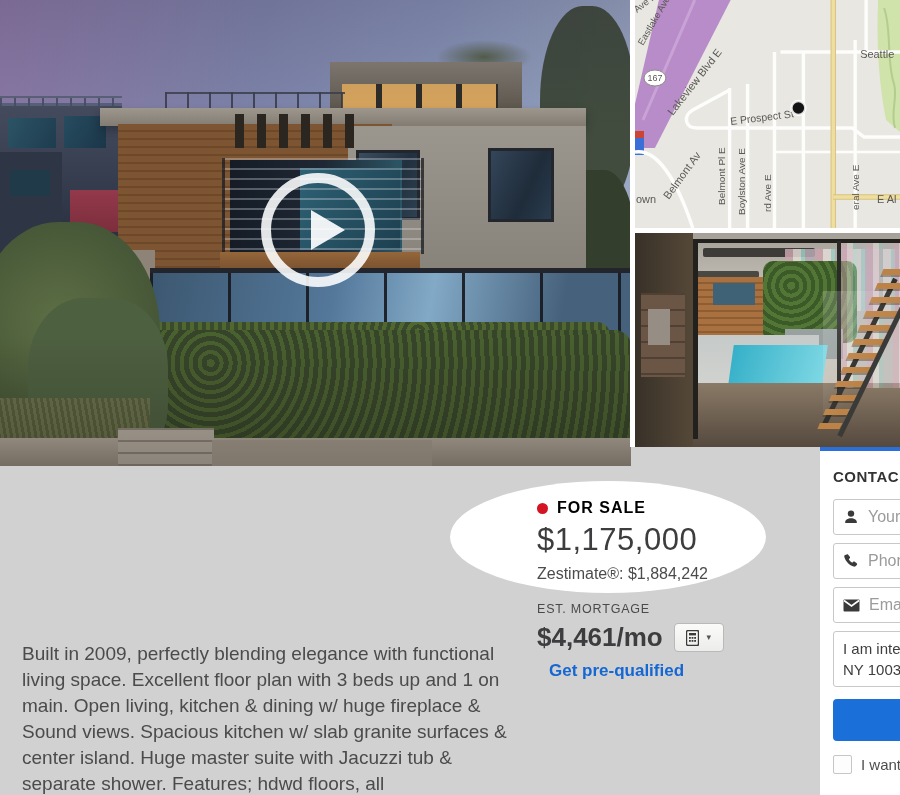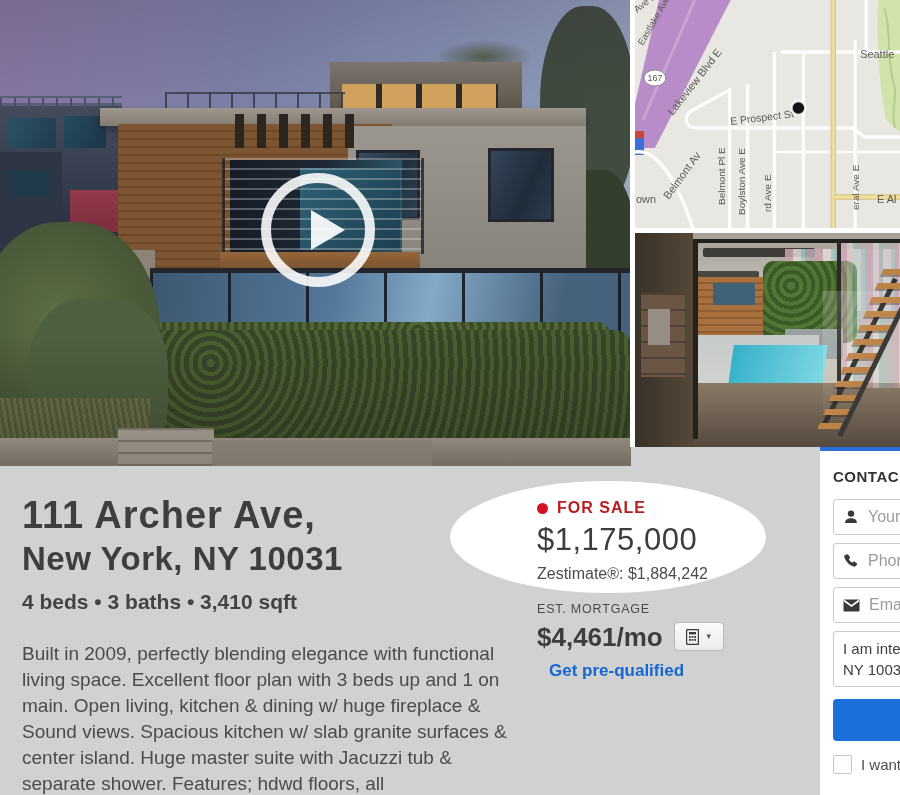--- a/index.html
+++ b/index.html
@@ -111,28 +111,28 @@
   .ip-str1{left:141px;top:118px;width:166px;height:5px;background:#30302e;transform:rotate(-64deg);}
   .ip-str2{left:158px;top:126px;width:166px;height:5px;background:#3a3a38;transform:rotate(-64deg);}
   .ip-sheen{left:188px;top:58px;width:77px;height:126px;
     background:linear-gradient(120deg,rgba(255,255,255,.20),rgba(255,255,255,0) 60%);}
 
   
   .ellipse{left:450px;top:481px;width:316px;height:112px;border-radius:50%;background:#fff;z-index:2;}
   .price-block{left:537px;top:499px;z-index:3;}
   .status-row{display:flex;align-items:center;gap:9px;}
   .dot{width:11px;height:11px;border-radius:50%;background:#d41323;}
-  .status-label{font-size:16px;font-weight:bold;letter-spacing:1px;color:#b91c1c;}
+  .status-label{font-size:16px;font-weight:bold;letter-spacing:1px;color:#000000;}
   .price{margin-top:5px;font-size:31px;font-weight:normal;letter-spacing:.5px;color:#3d3d3f;}
   .zestimate{margin-top:7px;font-size:16px;color:#4c4c4e;}
 
   
   .mortgage{left:537px;top:602px;z-index:3;}
   .mort-label{font-size:12.5px;font-weight:normal;letter-spacing:.8px;color:#4a4a4c;}
-  .mort-row{display:flex;align-items:flex-start;gap:11px;margin-top:6px;}
+  .mort-row{display:flex;align-items:center;gap:11px;margin-top:6px;}
   .mort-amount{font-size:26px;font-weight:bold;color:#3d3d3f;}
   .calc-btn{display:flex;align-items:center;gap:7px;width:48px;height:27px;justify-content:center;
     border:1px solid #b9b9b9;border-radius:4px;background:linear-gradient(#fbfbfa,#ececea);cursor:pointer;}
   .caret{font-size:9px;color:#555;line-height:1;}
   .prequal{margin-top:8px;font-size:17px;font-weight:bold;color:#1567d3;cursor:pointer;margin-left:12px;}
 
   
   .addr{left:22px;top:492px;z-index:3;color:#3e3e40;}
   .addr-1{font-size:38px;font-weight:bold;letter-spacing:1px;line-height:46px;}
   .addr-2{font-size:33px;font-weight:bold;letter-spacing:.5px;line-height:42px;}
@@ -304,25 +304,20 @@
               <rect x="5.6" y="10" width="1.8" height="1.8"></rect>
               <rect x="8.2" y="10" width="1.8" height="1.8"></rect>
           </g>
         </svg>
         <span class="caret">▾</span>
       </span>
     </div>
     <div class="prequal">Get pre-qualified</div>
   </div>
 
-  <div class="abs addr">
-    <div class="addr-1">111 Archer Ave,</div>
-    <div class="addr-2">New York, NY 10031</div>
-    <div class="facts">4 beds • 3 baths • 3,410 sqft</div>
-  </div>
 
   <div class="abs desc">Built in 2009, perfectly blending elegance with functional living space. Excellent floor plan with 3 beds up and 1 on main. Open living, kitchen &amp; dining w/ huge fireplace &amp; Sound views. Spacious kitchen w/ slab granite surfaces &amp; center island. Huge master suite with Jacuzzi tub &amp; separate shower. Features; hdwd floors, all</div>
 
   <aside class="abs contact">
     <div class="c-header">CONTAC</div>
 
     <div class="field">
       <svg width="16" height="16" viewBox="0 0 16 16">
         <circle cx="8" cy="4.6" r="3.2" fill="#3a3a3a"></circle>
         <path d="M8 9.2c-3.2 0-5.8 1.7-5.8 3.8V14h11.6v-1c0-2.1-2.6-3.8-5.8-3.8z" fill="#3a3a3a"></path>

